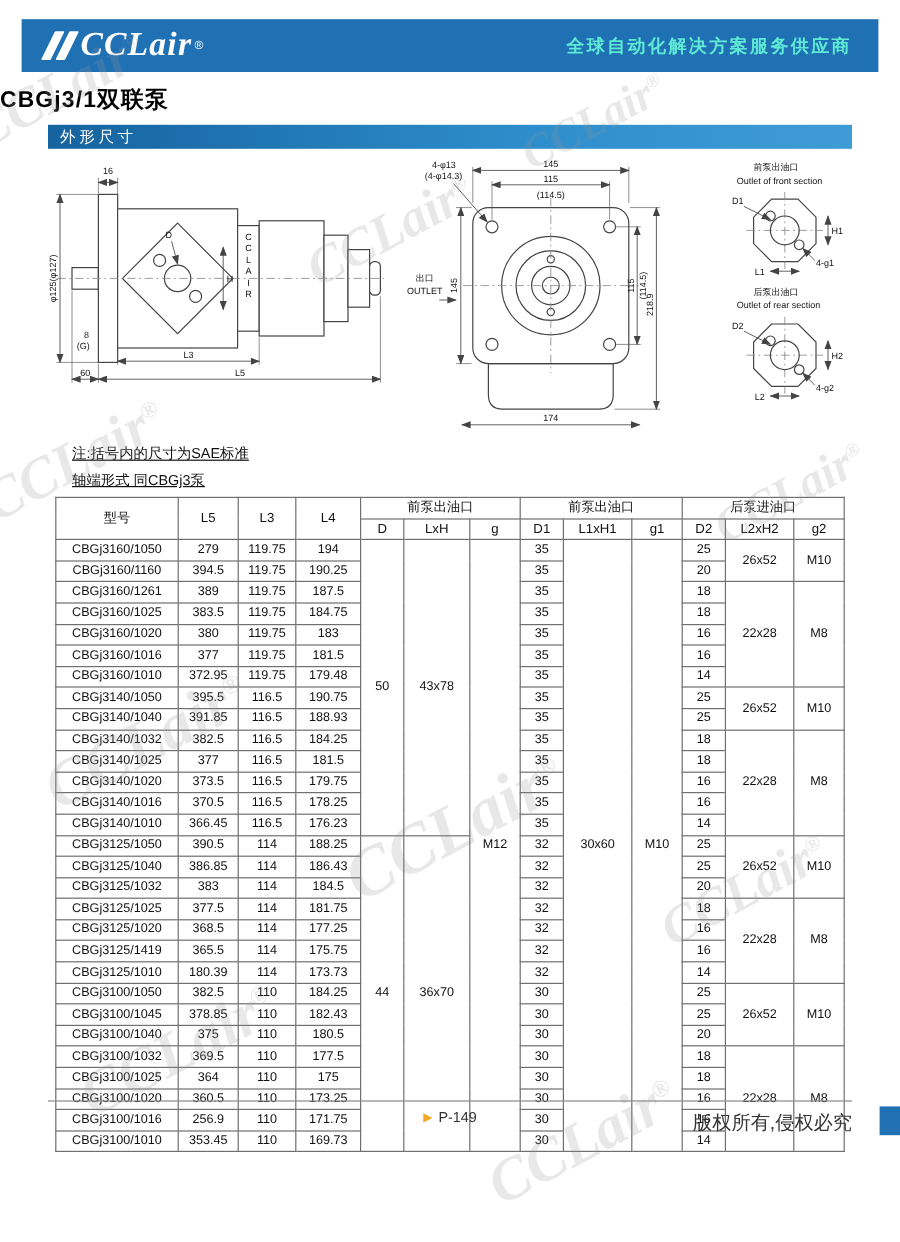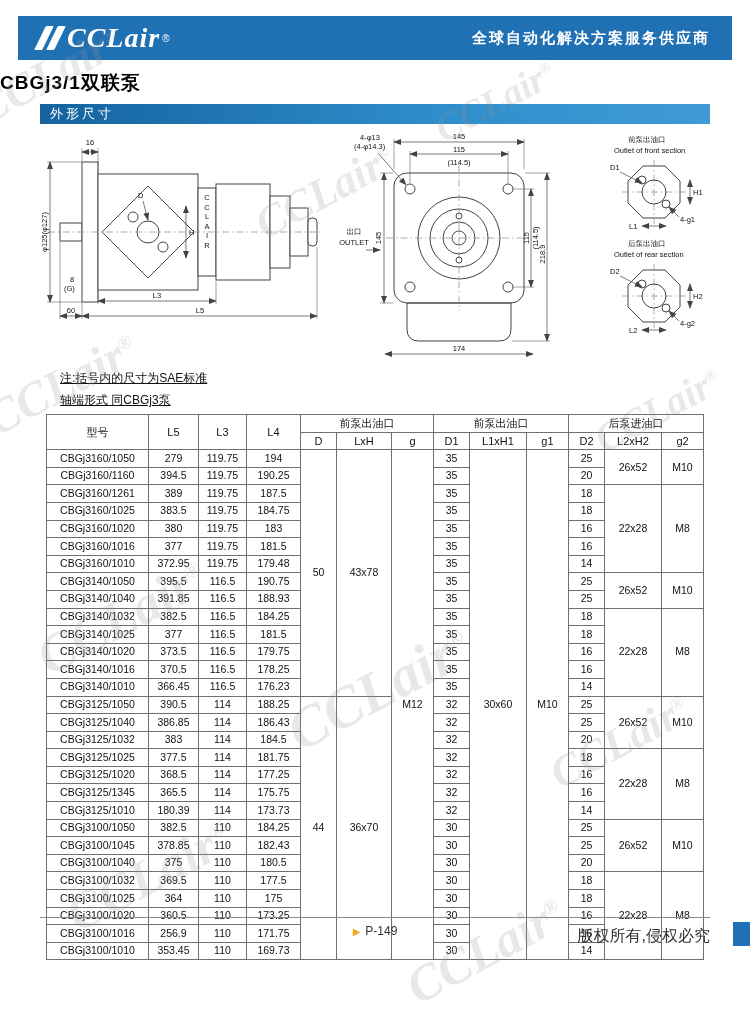--- a/index.html
+++ b/index.html
@@ -23,21 +23,21 @@
     display:flex; align-items:center; justify-content:space-between; padding:0 22px;
   }
   .logo { display:flex; align-items:center; color:#fff; }
   .logo-swoosh { display:inline-flex; gap:4px; margin-right:7px; }
   .logo-swoosh i { display:block; width:8px; height:24px; background:#fff; transform:skewX(-26deg); border-radius:1px; }
   .logo-text {
     font-family:"Liberation Serif","DejaVu Serif",serif; font-style:italic; font-weight:bold;
     font-size:28px; letter-spacing:1px;
   }
   .logo-reg { font-size:10px; vertical-align:super; margin-left:2px; }
-  .tagline { color:#ffffff; font-size:15px; font-weight:bold; letter-spacing:2px; }
+  .tagline { color:#5eead4; font-size:15px; font-weight:bold; letter-spacing:2px; }
 
   .page-title { text-align:left; font-size:19px; font-weight:bold; color:#000; margin:10px 0 8px; letter-spacing:1px; }
 
   .section-bar {
     margin:0 40px; height:20px; line-height:20px;
     background:linear-gradient(90deg,#15639f 0%,#2e8ecb 60%,#3f9bd6 100%);
     color:#fff; font-size:13px; padding-left:10px; letter-spacing:3px;
   }
 
   
@@ -456,21 +456,21 @@
         </tr>
         <tr>
           <td>CBGj3125/1020</td>
           <td>368.5</td>
           <td>114</td>
           <td>177.25</td>
           <td>32</td>
           <td>16</td>
         </tr>
         <tr>
-          <td>CBGj3125/1345</td>
+          <td>CBGj3125/1419</td>
           <td>365.5</td>
           <td>114</td>
           <td>175.75</td>
           <td>32</td>
           <td>16</td>
         </tr>
         <tr>
           <td>CBGj3125/1010</td>
           <td>180.39</td>
           <td>114</td>

